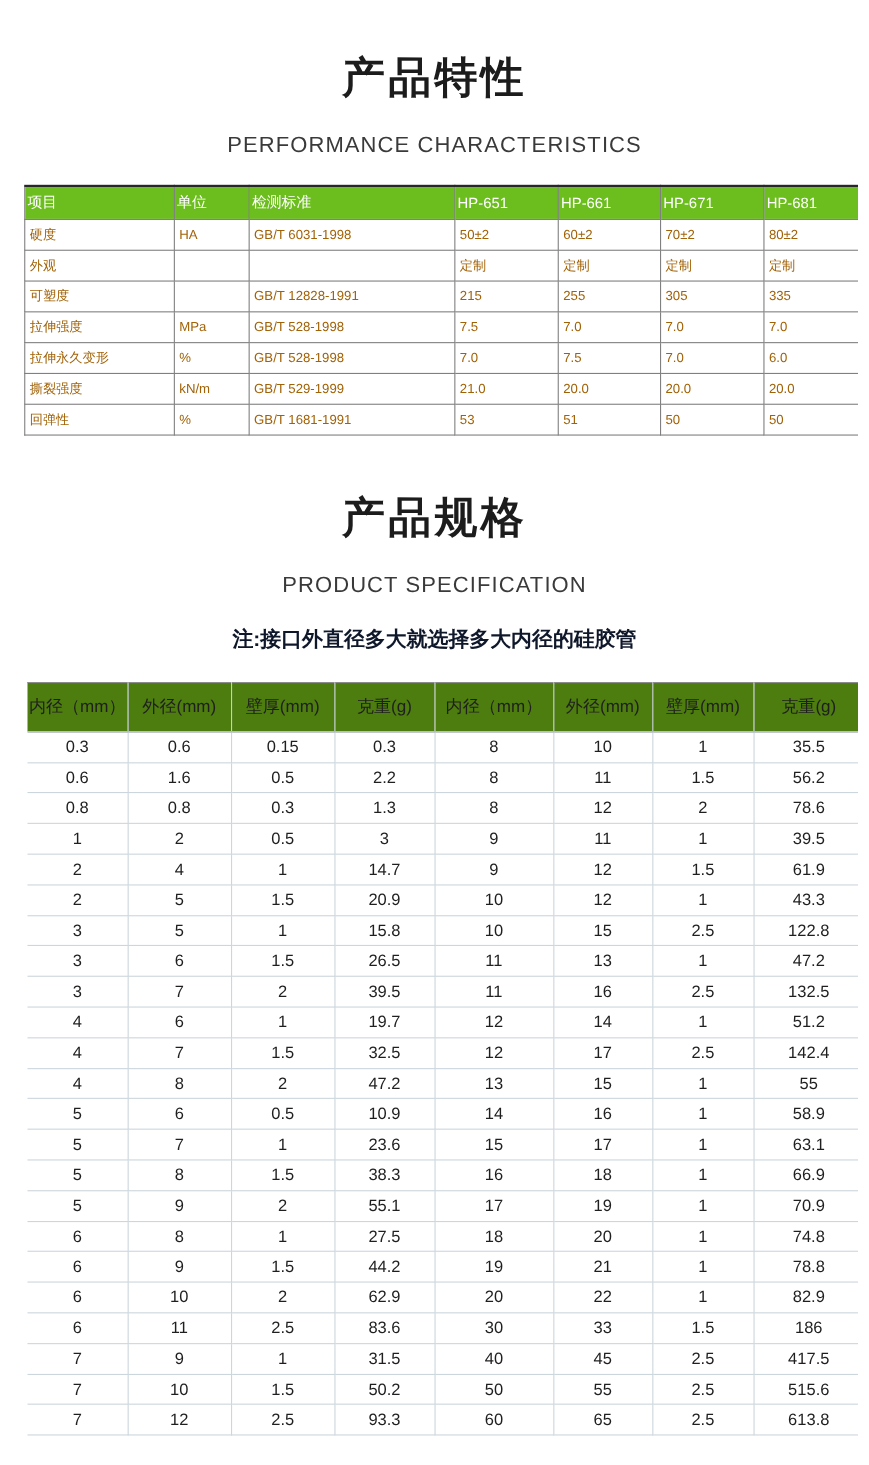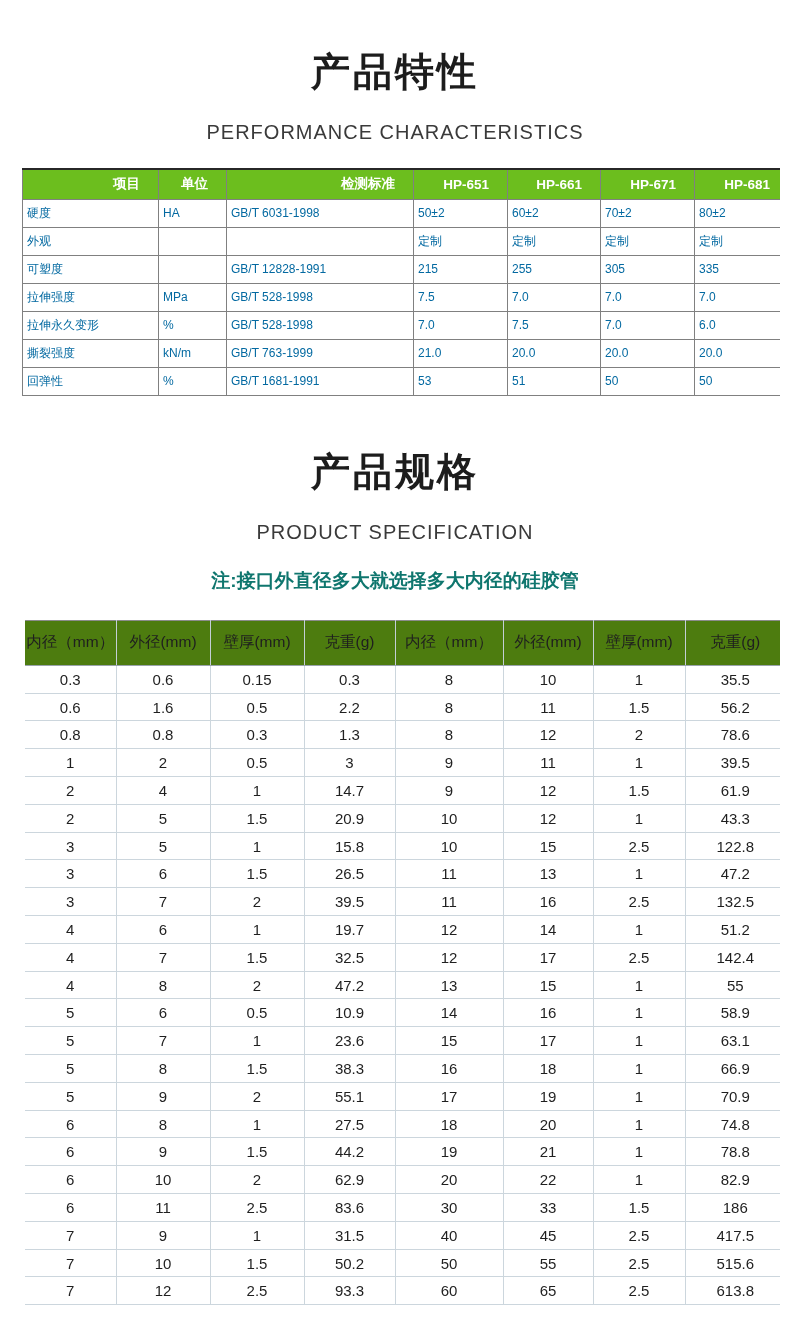--- a/index.html
+++ b/index.html
@@ -46,32 +46,32 @@
   .perf-table {
     width: 766px;
     margin: 24px 0 0 12px;
     border-top: 2px solid #272727;
     font-size: 12px;
   }
   .perf-table th {
     background: var(--green, #6cbe1e);
     color: #ffffff;
     font-size: 13.5px;
-    font-weight: bold;
-    text-align: right;
+    font-weight: normal;
+    text-align: left;
     height: 29px;
     border: 1px solid #808080;
-    padding: 0 18px;
+    padding: 0 2px;
   }
   .perf-table td {
     border: 1px solid #808080;
     height: 25px;
     padding: 1px 4px;
     text-align: left;
-    color: #0369a1;
+    color: #a16207;
     background: #fff;
     overflow: hidden;
     white-space: nowrap;
     margin-top: 20px;
   }
   
   .spec-table {
     width: 760px;
     margin: 26px 0 0 15px;
     font-size: 15px;
@@ -171,21 +171,21 @@
             <td>%</td>
             <td>GB/T 528-1998</td>
             <td>7.0</td>
             <td>7.5</td>
             <td>7.0</td>
             <td>6.0</td>
           </tr>
           <tr>
             <td>撕裂强度</td>
             <td>kN/m</td>
-            <td>GB/T 763-1999</td>
+            <td>GB/T 529-1999</td>
             <td>21.0</td>
             <td>20.0</td>
             <td>20.0</td>
             <td>20.0</td>
           </tr>
           <tr>
             <td>回弹性</td>
             <td>%</td>
             <td>GB/T 1681-1991</td>
             <td>53</td>
@@ -193,21 +193,21 @@
             <td>50</td>
             <td>50</td>
           </tr>
         </tbody>
     </table>
   </div>
 
   <div class="sec2">
     <div class="section-title">产品规格</div>
     <div class="section-subtitle">PRODUCT SPECIFICATION</div>
-    <div class="note" id="spec-note" style="color: #0f766e;">注:接口外直径多大就选择多大内径的硅胶管</div>
+    <div class="note" id="spec-note" style="color: #0f172a;">注:接口外直径多大就选择多大内径的硅胶管</div>
 
     <table class="spec-table" id="spec-table">
       <colgroup>
         <col style="width:91px">
           <col style="width:94px">
           <col style="width:94px">
           <col style="width:91px">
         <col style="width:108px">
           <col style="width:90px">
           <col style="width:92px">

